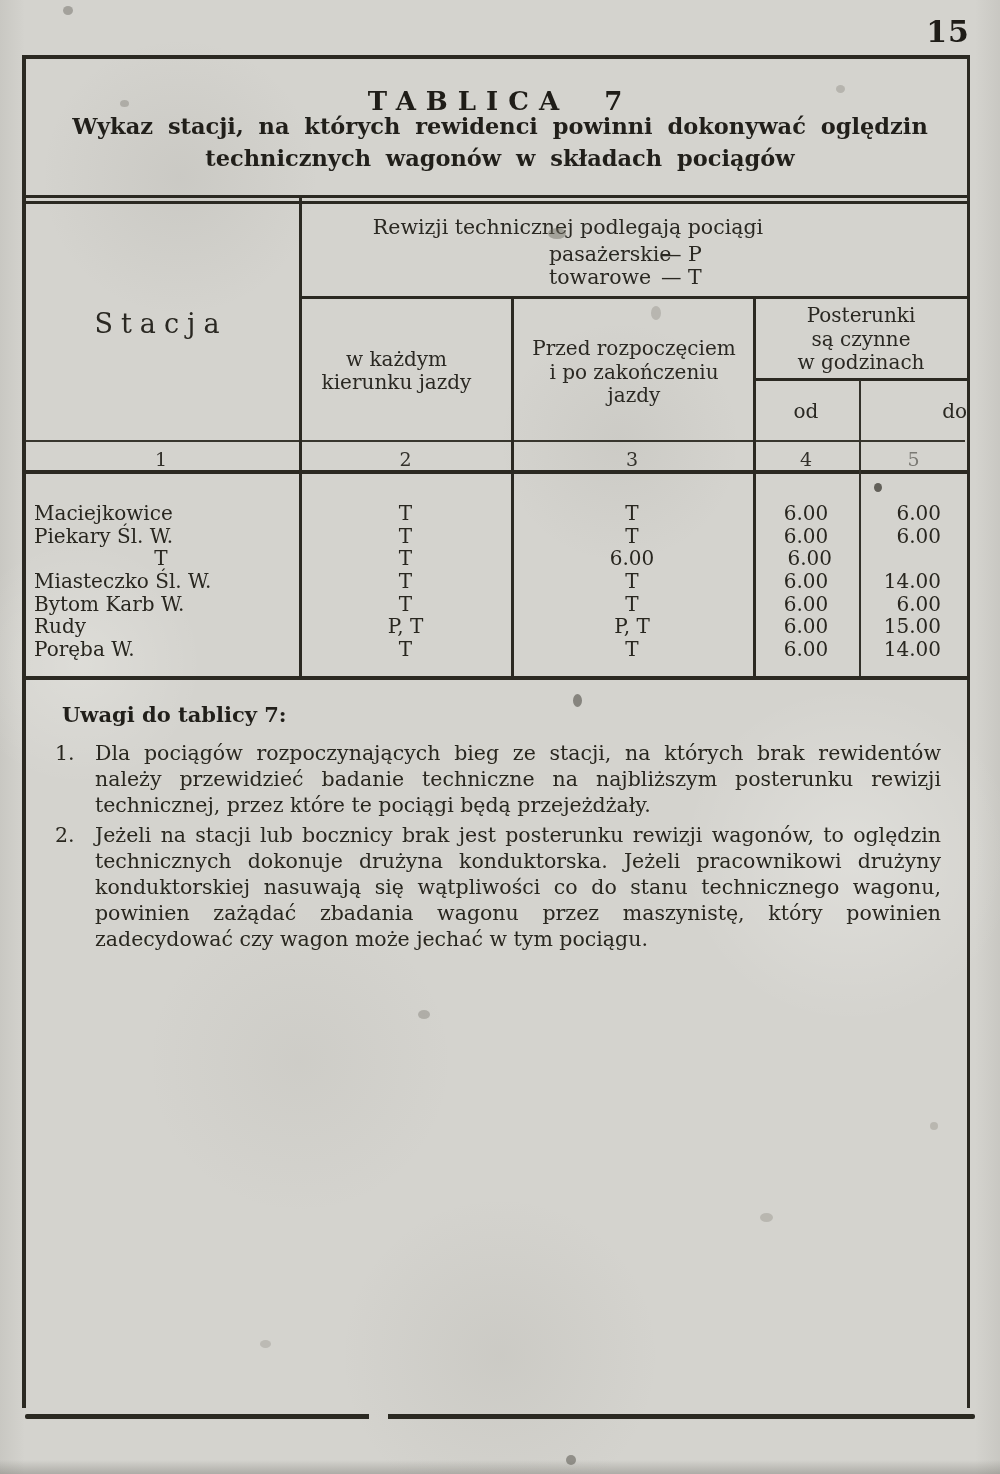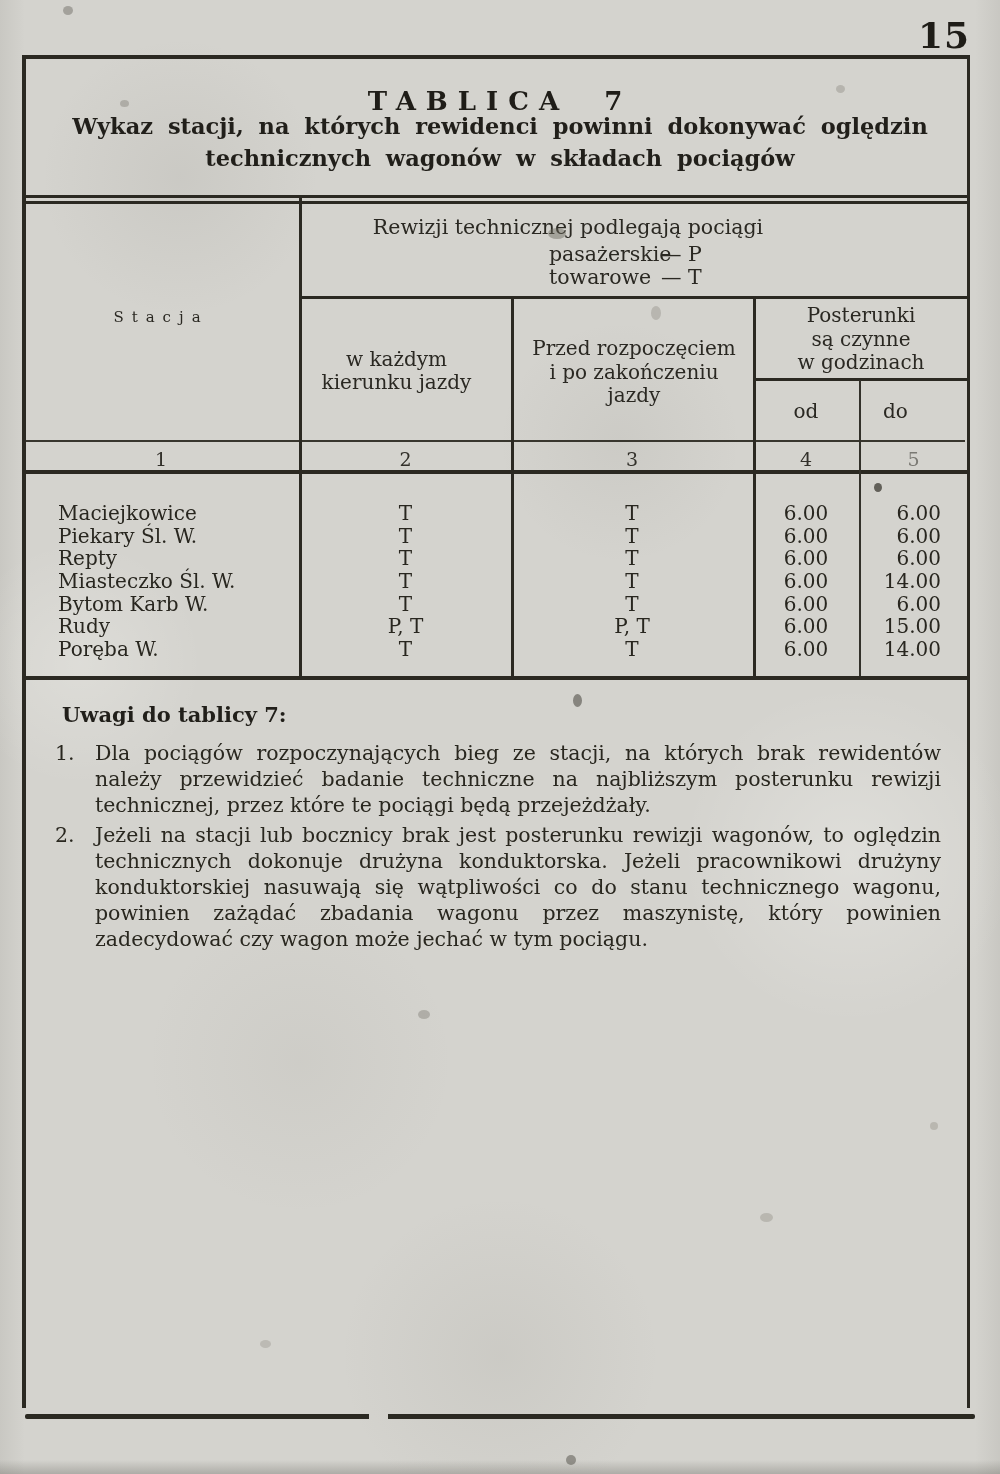--- a/index.html
+++ b/index.html
@@ -14,21 +14,21 @@
       radial-gradient(circle at 85% 58%, rgba(255,255,252,0.25) 0, rgba(255,255,252,0) 14%),
       radial-gradient(circle at 30% 72%, rgba(125,122,112,0.07) 0, rgba(125,122,112,0) 12%),
       radial-gradient(circle at 50% 92%, rgba(118,115,105,0.09) 0, rgba(118,115,105,0) 11%),
       radial-gradient(circle at 8% 45%, rgba(255,255,250,0.22) 0, rgba(255,255,250,0) 10%),
       linear-gradient(90deg, rgba(100,98,90,0.10) 0, rgba(100,98,90,0) 2.5%, rgba(100,98,90,0) 97.5%, rgba(100,98,90,0.10) 100%);
   }
   .abs{position:absolute;}
   .ink{background:#2b2922;}
 
   
-  .page-number{top:14px;right:30px;font-size:36px;font-weight:bold;letter-spacing:1px;color:#1f1d18;}
+  .page-number{top:14px;right:30px;font-size:30px;font-weight:bold;letter-spacing:1px;color:#1f1d18;}
   .frame{left:22px;top:55px;width:948px;height:1353px;box-sizing:border-box;
          border-left:4px solid #2b2922;border-right:3px solid #2b2922;border-top:4px solid #2b2922;}
 
   
   .title{left:0;top:86px;width:1000px;text-align:center;font-size:26px;font-weight:bold;
          letter-spacing:10px;word-spacing:16px;color:#1f1d18;}
   .subtitle{left:50px;width:900px;text-align:center;font-size:22.5px;font-weight:bold;
             word-spacing:7px;color:#211f1a;}
   .sub1{top:113px;}
   .sub2{top:145px;}
@@ -41,43 +41,43 @@
   .h-thin{left:26px;top:440px;width:939px;height:2px;background:#38362e;}
   .h-thick{left:25px;top:470px;width:942px;height:4px;}
   .h-bottom{left:25px;top:676px;width:942px;height:4px;}
   .v1{left:299px;top:197px;width:3px;height:481px;}
   .v2{left:511px;top:298px;width:3px;height:380px;}
   .v3{left:753px;top:298px;width:3px;height:380px;}
   .v4{left:859px;top:380px;width:2px;height:296px;background:#33312a;}
 
   
   .hdr{font-size:20px;color:#2a2822;}
-  .stacja{left:22px;top:308px;width:278px;text-align:center;font-size:15px;letter-spacing:8px;}
+  .stacja{left:22px;top:308px;width:278px;text-align:center;font-size:27px;letter-spacing:8px;}
   .span-title{left:302px;top:215px;width:532px;text-align:center;font-size:20.5px;}
   .legend{left:549px;top:243px;display:grid;grid-template-columns:112px auto;row-gap:1px;
           font-size:20.5px;line-height:22px;color:#2a2822;}
   .col2h{left:292px;top:348px;width:209px;text-align:center;line-height:23px;}
   .col3h{left:514px;top:337px;width:240px;text-align:center;line-height:23.5px;}
   .col45h{left:755px;top:304px;width:212px;text-align:center;line-height:23.5px;}
   .odl{left:753px;top:399px;width:106px;text-align:center;}
-  .dol{left:861px;top:399px;width:106px;text-align:left;padding-left:22px;}
+  .dol{left:861px;top:399px;width:106px;text-align:right;}
 
   
   .colnum{top:448px;text-align:center;font-size:19px;color:#32302a;}
   .n1{left:22px;width:278px;}
   .n2{left:300px;width:211px;}
   .n3{left:511px;width:242px;}
   .n4{left:753px;width:106px;}
   .n5{left:859px;width:109px;opacity:.55;}
 
   
   .rows{left:22px;top:502px;width:946px;}
   .row{display:grid;grid-template-columns:278px 211px 242px 106px 109px;height:22.7px;
        font-size:20px;line-height:22.7px;color:#28261f;}
-  .row .st{padding-left:36px;text-align:left;}
+  .row .st{padding-left:12px;text-align:left;}
   .row .c2,.row .c3,.row .c4{text-align:center;}
   .row .c5{text-align:right;padding-right:27px;box-sizing:border-box;}
 
   
   .notes-heading{left:62px;top:702px;font-size:21px;font-weight:bold;color:#211f1a;}
   .note{display:flex;font-size:20.5px;line-height:26px;color:#29271ف;}
   .note{color:#29271f;}
   .note .num{width:40px;flex:none;}
   .note .txt{width:846px;text-align:justify;}
   .note1{left:55px;top:740px;}
@@ -167,21 +167,20 @@
     <div class="c5">6.00</div>
   </div>
   <div class="row">
     <div class="st">Piekary Śl. W.</div>
     <div class="c2">T</div>
     <div class="c3">T</div>
     <div class="c4">6.00</div>
     <div class="c5">6.00</div>
   </div>
   <div class="row">
-    <div class="st">Repty</div>
     <div class="c2">T</div>
     <div class="c3">T</div>
     <div class="c4">6.00</div>
     <div class="c5">6.00</div>
   </div>
   <div class="row">
     <div class="st">Miasteczko Śl. W.</div>
     <div class="c2">T</div>
     <div class="c3">T</div>
     <div class="c4">6.00</div>

